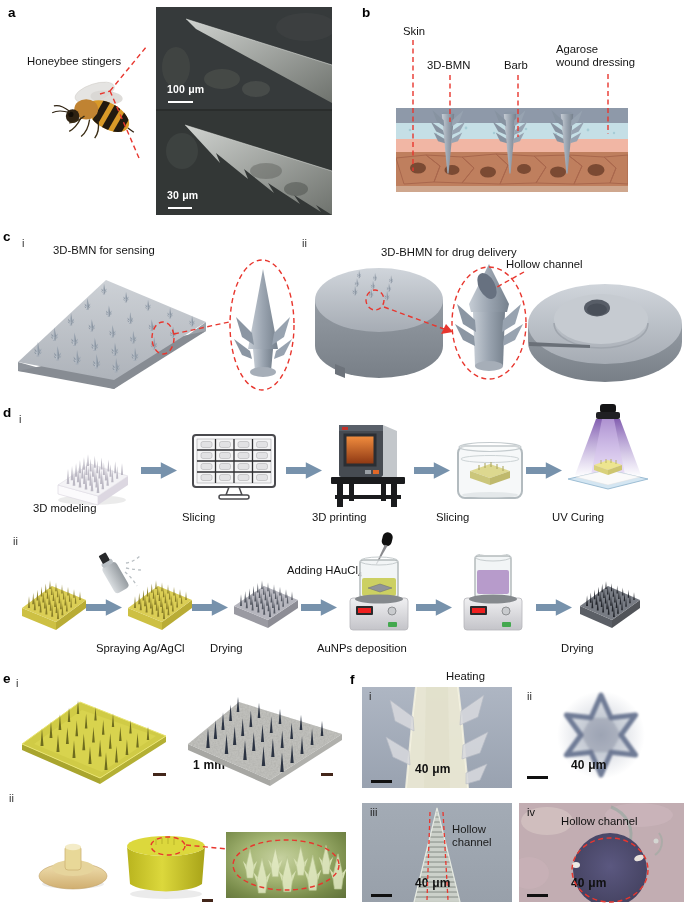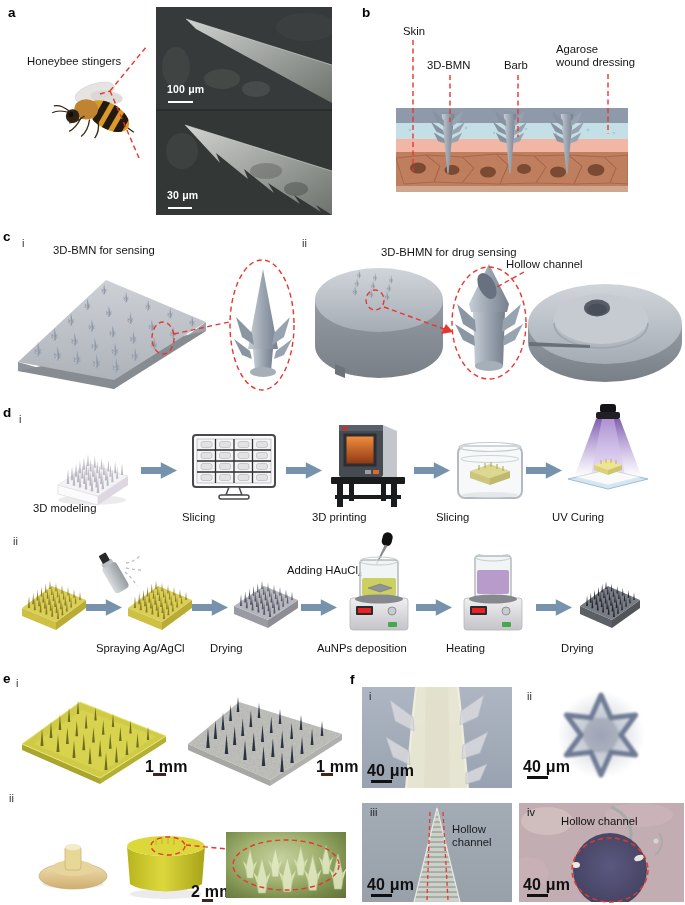--- a/index.html
+++ b/index.html
@@ -4,21 +4,21 @@
 <style>
   :root{ --accent:#e8362e; --arrow:#7792ac; }
   html,body{margin:0;padding:0;background:#fff;}
   #fig{position:relative;width:685px;height:905px;background:#fff;overflow:hidden;
        font-family:"Liberation Sans",sans-serif;color:#111;}
   .abs{position:absolute;}
   .pl{position:absolute;font-size:13.5px;font-weight:bold;color:#000;line-height:1;}
   .rn{position:absolute;font-size:11px;color:#333;line-height:1;}
   .cap{position:absolute;font-size:11.3px;color:#141414;line-height:1.15;}
   .lblc{position:absolute;font-size:11.3px;color:#141414;line-height:1.15;}
-  .scaleb{position:absolute;font-weight:bold;font-size:16px;color:#101010;letter-spacing:.2px;line-height:1;}
+  .scaleb{position:absolute;font-weight:bold;font-size:12px;color:#101010;letter-spacing:.2px;line-height:1;margin-left:48px;}
   .scalew{position:absolute;font-weight:bold;font-size:10.5px;color:#fff;letter-spacing:.2px;line-height:1;}
   .bar{position:absolute;background:#101010;}
   .barw{position:absolute;background:#fff;}
   .barm{position:absolute;background:#43261a;}
   .arrow{position:absolute;width:36px;height:17px;background:var(--arrow);
          clip-path:polygon(0 30%,55% 30%,55% 2%,100% 50%,55% 98%,55% 70%,0 70%);}
   .sem{position:absolute;left:156px;top:7px;width:176px;height:208px;background:#2a2d2c;}
   .fimg{position:absolute;overflow:hidden;}
   .fimg .inlbl{position:absolute;font-size:11px;color:#2a2a2a;line-height:1;}
   .green{background:radial-gradient(ellipse at 45% 40%, #c6d1a0 0%, #a3b472 40%, #778a49 75%, #60713a 100%);}
@@ -271,21 +271,21 @@
       <use href="#gNeedleUp" transform="translate(45.5 77.8) scale(0.135)"></use>
       <use href="#gNeedleUp" transform="translate(65.0 81.8) scale(0.135)"></use>
       <use href="#gNeedleUp" transform="translate(84.5 85.8) scale(0.135)"></use>
       <use href="#gNeedleUp" transform="translate(104.0 89.8) scale(0.135)"></use>
     </svg>
   <svg class="abs" style="left:232px;top:264px;overflow:visible" width="62" height="122" viewBox="0 0 62 122">
     <use href="#gNeedleUp" transform="translate(1 3) scale(1.0)"></use>
   </svg>
 
   <div class="rn" style="left:302px;top:238px">ii</div>
-  <div class="cap" style="left:381px;top:246px">3D-BHMN for drug sensing</div>
+  <div class="cap" style="left:381px;top:246px">3D-BHMN for drug delivery</div>
   <div class="cap" style="left:506px;top:258px">Hollow channel</div>
 
   <svg id="svg-disc1" class="abs" style="left:313px;top:264px" width="132" height="118" viewBox="0 0 132 118">
     <path d="M2,36 L2,82 A64,32 0 0 0 130,82 L130,36" fill="url(#gDiscSide)"></path>
     <ellipse cx="66" cy="36" rx="64" ry="32" fill="url(#gDiscTop)"></ellipse>
     <polygon points="22,100 32,104 32,114 22,110" fill="#6d737b"></polygon>
   <use href="#gNeedleUp" transform="translate(43.8 6.1) scale(0.075)"></use>
       <use href="#gNeedleUp" transform="translate(59.8 8.6) scale(0.075)"></use>
       <use href="#gNeedleUp" transform="translate(75.8 11.1) scale(0.075)"></use>
       <use href="#gNeedleUp" transform="translate(41.5 13.8) scale(0.082)"></use>
@@ -684,21 +684,21 @@
       <use href="#gSpike" transform="translate(17.0 19.4) scale(0.270)" color="#23262c"></use>
       <use href="#gSpike" transform="translate(22.4 21.6) scale(0.270)" color="#23262c"></use>
       <use href="#gSpike" transform="translate(27.8 23.8) scale(0.270)" color="#23262c"></use>
       <use href="#gSpike" transform="translate(33.3 26.0) scale(0.270)" color="#23262c"></use>
       <use href="#gSpike" transform="translate(38.6 28.2) scale(0.270)" color="#23262c"></use>
     </svg>
 
   <div class="lblc" style="left:96px;top:642px;width:120px">Spraying Ag/AgCl</div>
   <div class="lblc" style="left:210px;top:642px;width:110px">Drying</div>
   <div class="lblc" style="left:317px;top:642px;width:120px">AuNPs deposition</div>
-  <div class="lblc" style="left:446px;top:642px;width:110px">Heating</div>
+  <div class="lblc" style="left:446px;top:670px;width:110px">Heating</div>
   <div class="lblc" style="left:561px;top:642px;width:110px">Drying</div>
 
   <div class="pl" style="left:3px;top:672px">e</div>
   <div class="rn" style="left:16px;top:678px">i</div>
 
   <svg id="svg-ey" class="abs" style="left:14px;top:694px" width="158" height="90" viewBox="0 0 158 90">
     <polygon points="8,50 86,84 86,90 8,56" fill="#a9a52e"></polygon>
     <polygon points="86,84 152,42 152,48 86,90" fill="#b4b034"></polygon>
     <polygon points="8,50 66,8 152,42 86,84" fill="#d0cb46" stroke="#e9e472" stroke-width="1"></polygon>
     <polygon points="20,50 68,16 142,42 88,78" fill="#d8d34e"></polygon>

